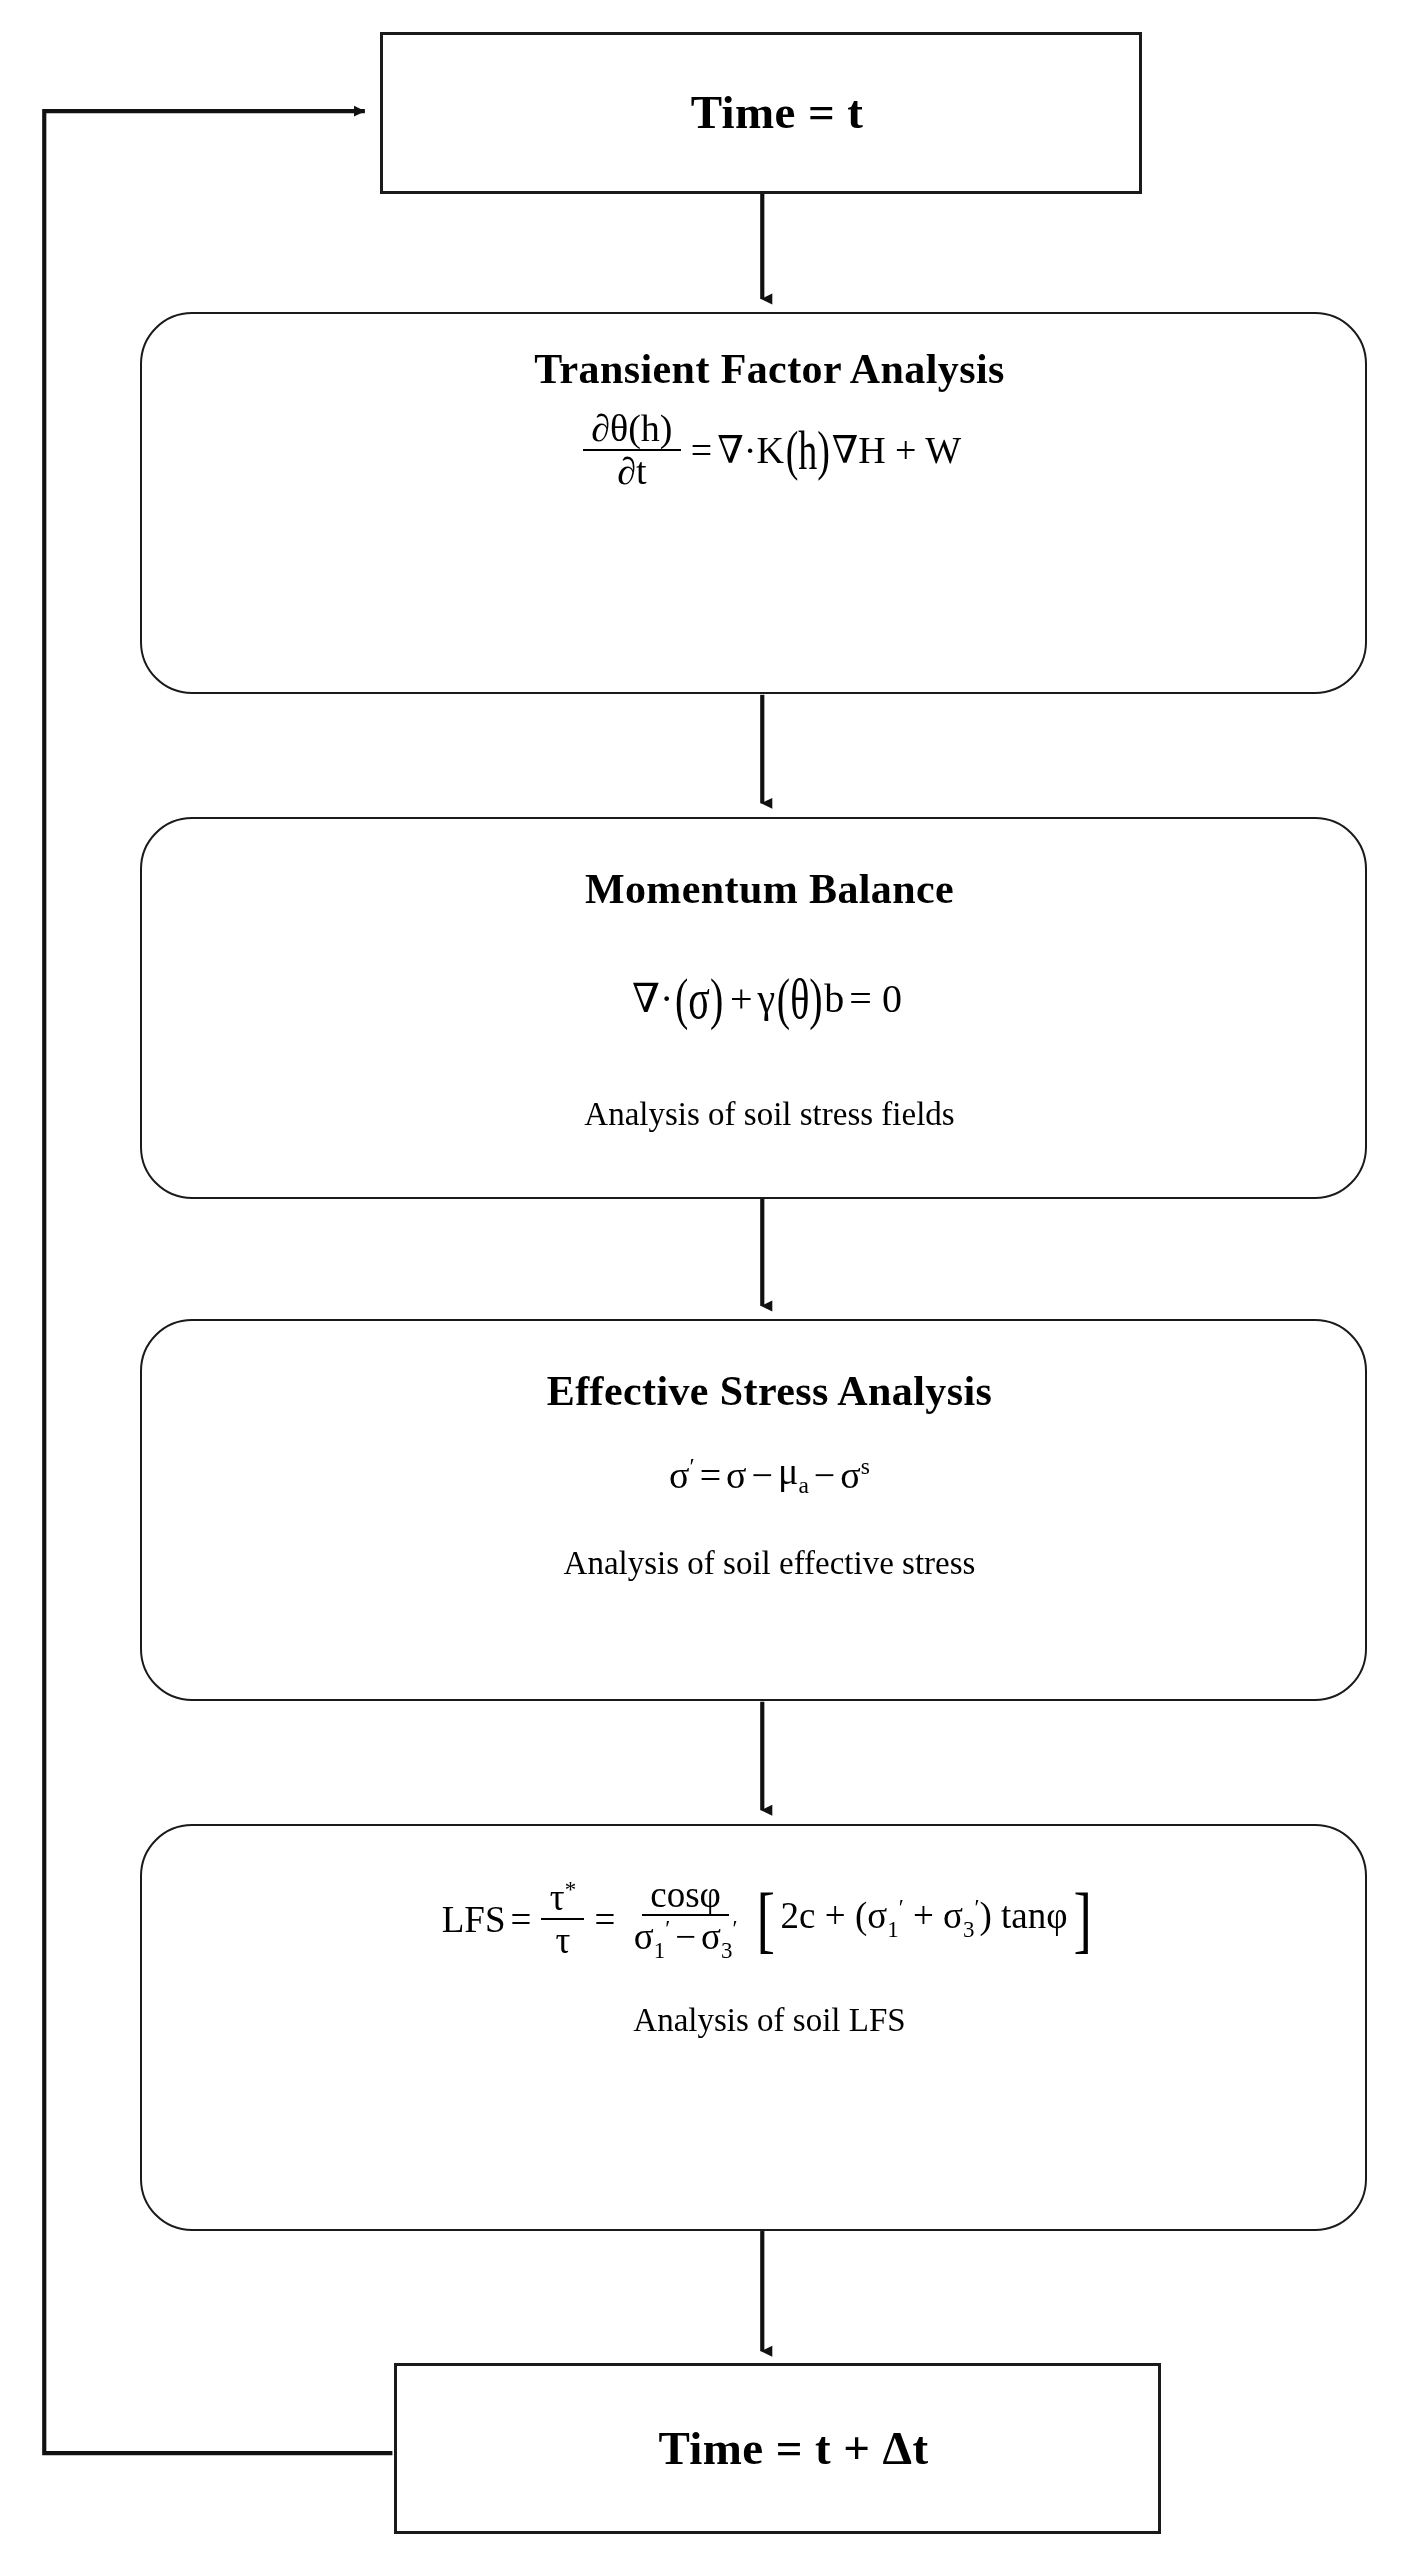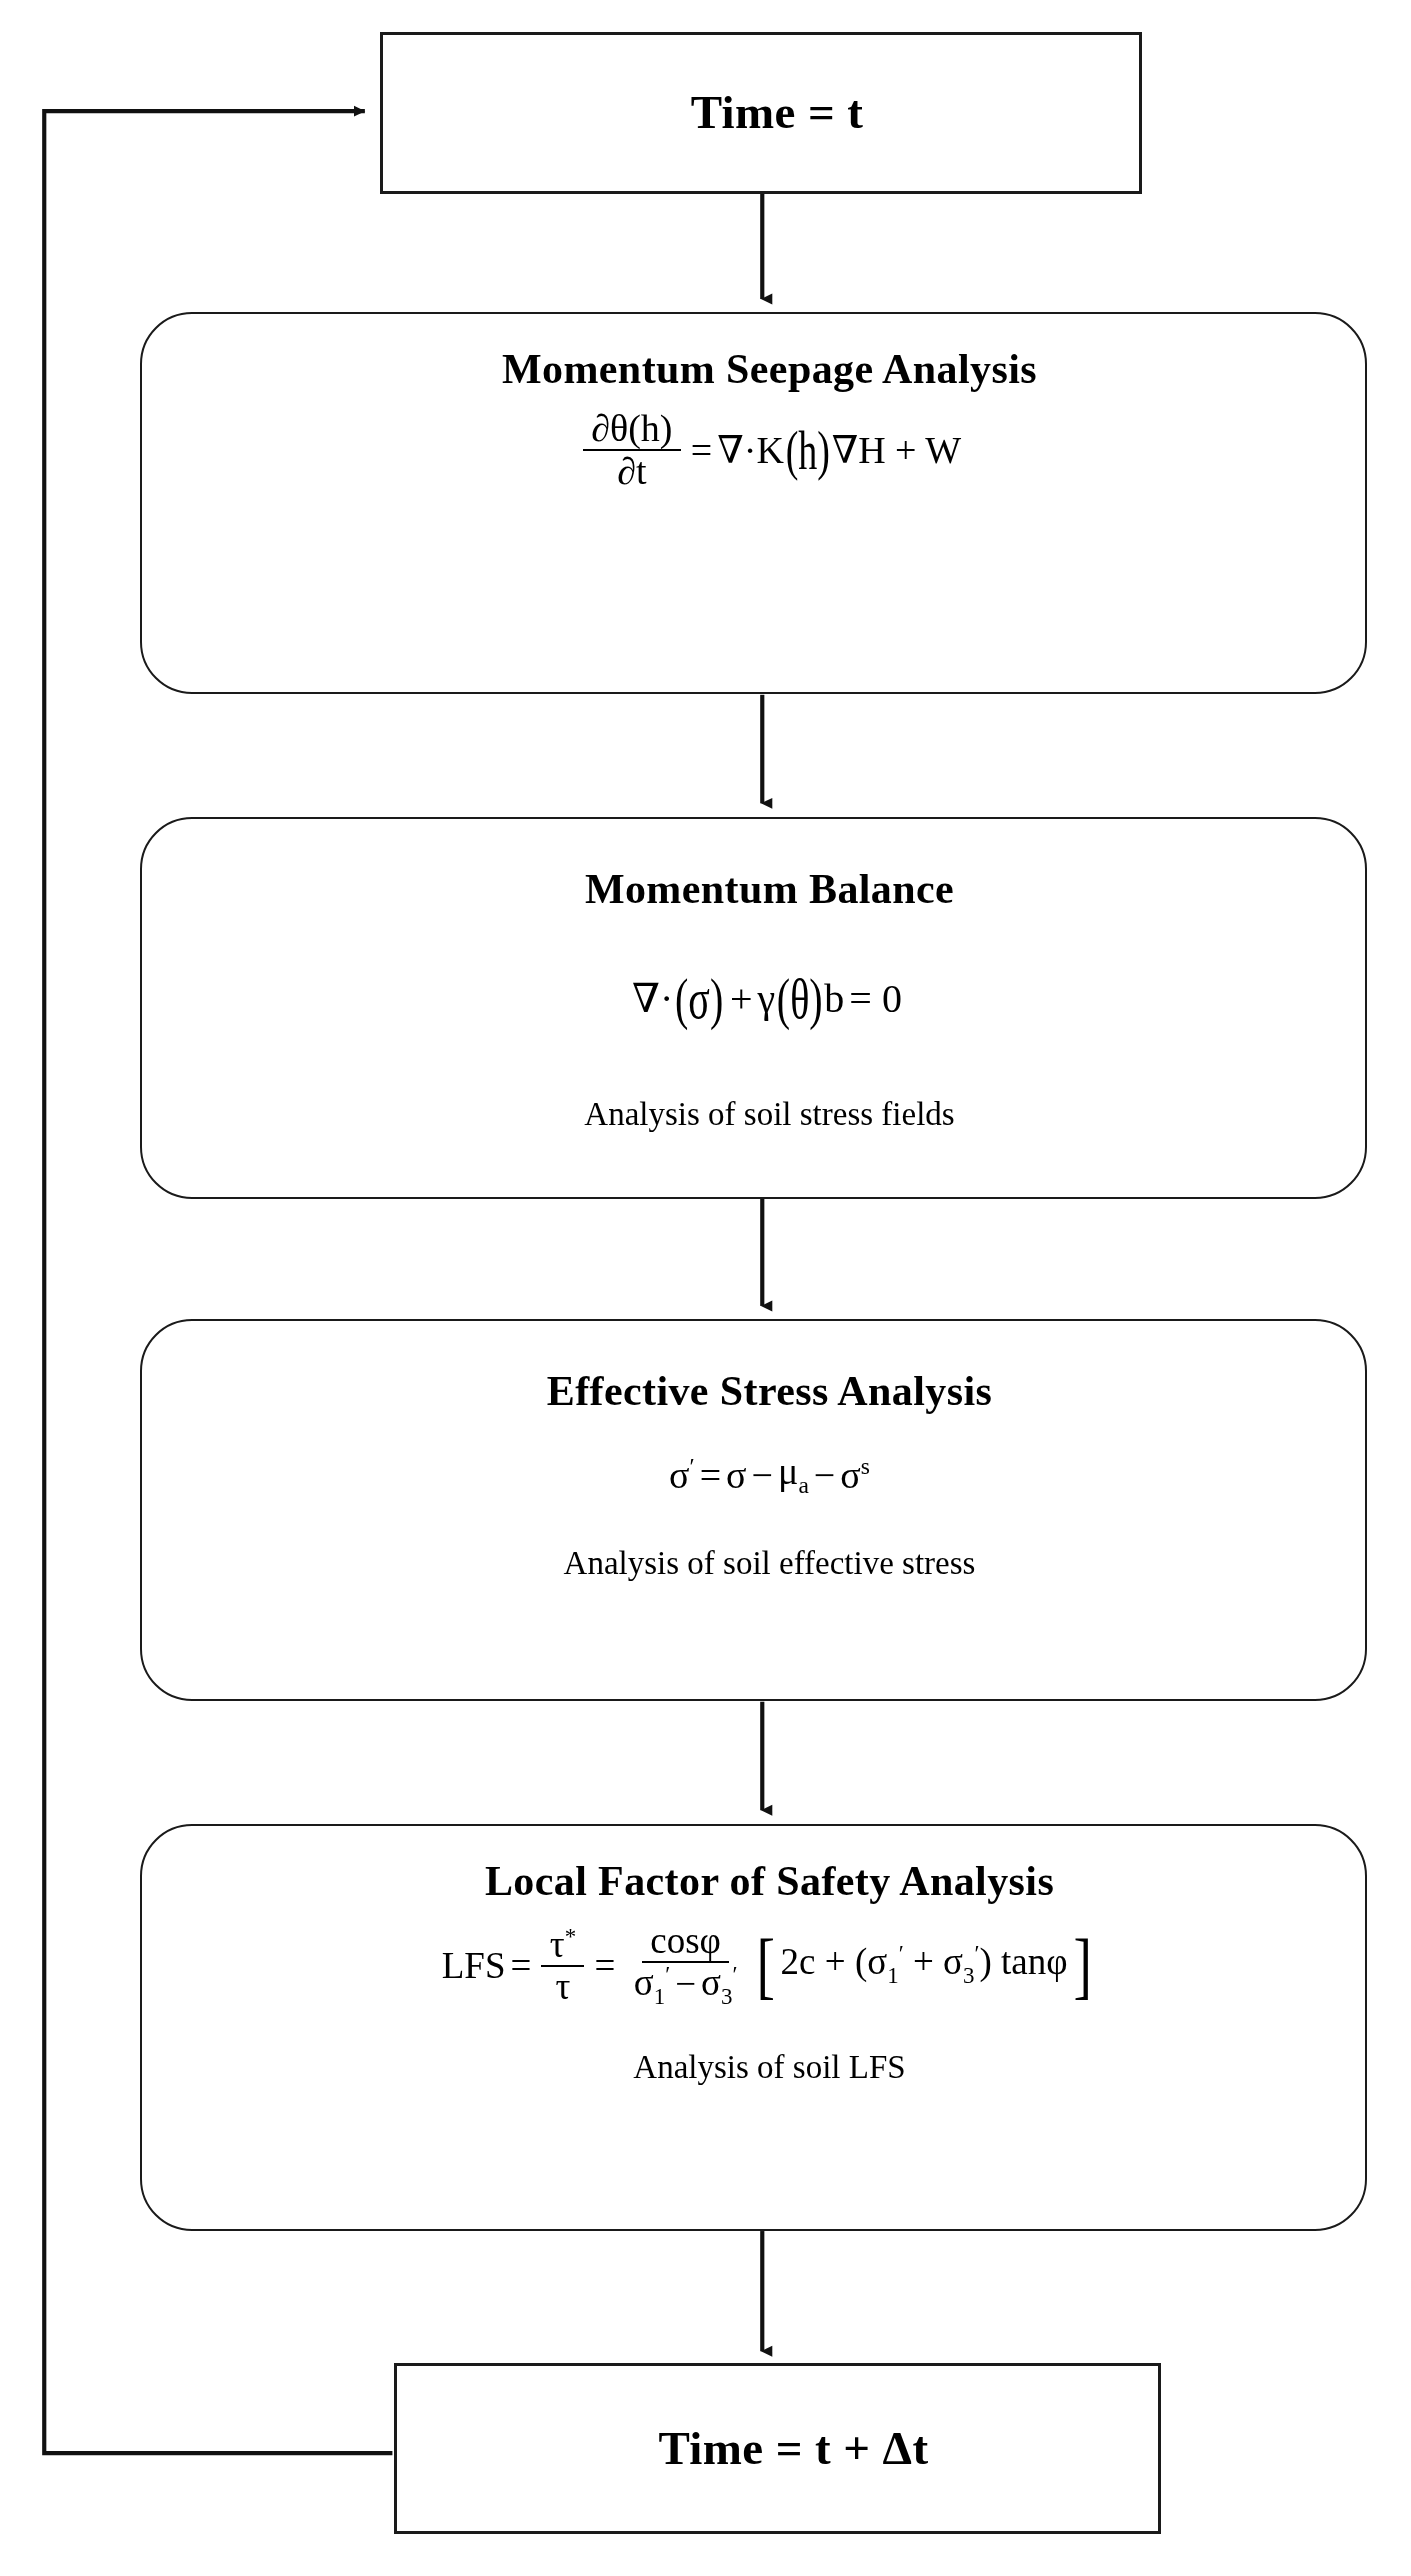--- a/index.html
+++ b/index.html
@@ -142,21 +142,21 @@
     <g>
       <polyline points="470,2938 53,2938 53,133 437,133" fill="none" stroke="#111111" stroke-width="5" marker-end="url(#arrowRight)"></polyline>
     </g>
   </svg>
 
   <div class="node" style="left:380px; top:32px; width:762px; height:162px;">
     <div class="node-title big">Time = t</div>
   </div>
 
   <div class="node rounded" style="left:140px; top:312px; width:1227px; height:382px; justify-content:flex-start; padding-top:32px;">
-    <div class="node-title">Momentum Seepage Analysis</div>
+    <div class="node-title">Transient Factor Analysis</div>
 
     <div class="node-formula math" style="margin-top:15px; font-size:38px;">
       <span class="frac">
         <span class="num">∂θ(h)</span>
         <span class="den">∂t</span>
       </span>
       <span class="op">=</span>
       <span>∇·K</span>
       <span class="paren">(h)</span>
       <span>∇H + W</span>
@@ -190,21 +190,20 @@
       <span class="op">−</span>
       <span><span>μ</span><sub class="sm">a</sub></span>
       <span class="op">−</span>
       <span><span>σ</span><sup class="sm">s</sup></span>
     </div>
 
     <div class="node-caption" style="margin-top:48px;">Analysis of soil effective stress</div>
   </div>
 
   <div class="node rounded" style="left:140px; top:1824px; width:1227px; height:407px; justify-content:flex-start; padding-top:32px;">
-    <div class="node-title">Local Factor of Safety Analysis</div>
 
     <div class="node-formula math" style="margin-top:16px; font-size:37px;">
       <span>LFS</span>
       <span class="op">=</span>
 
       <span class="frac">
         <span class="num"><span>τ</span><sup class="sm">*</sup></span>
         <span class="den">τ</span>
       </span>
 

